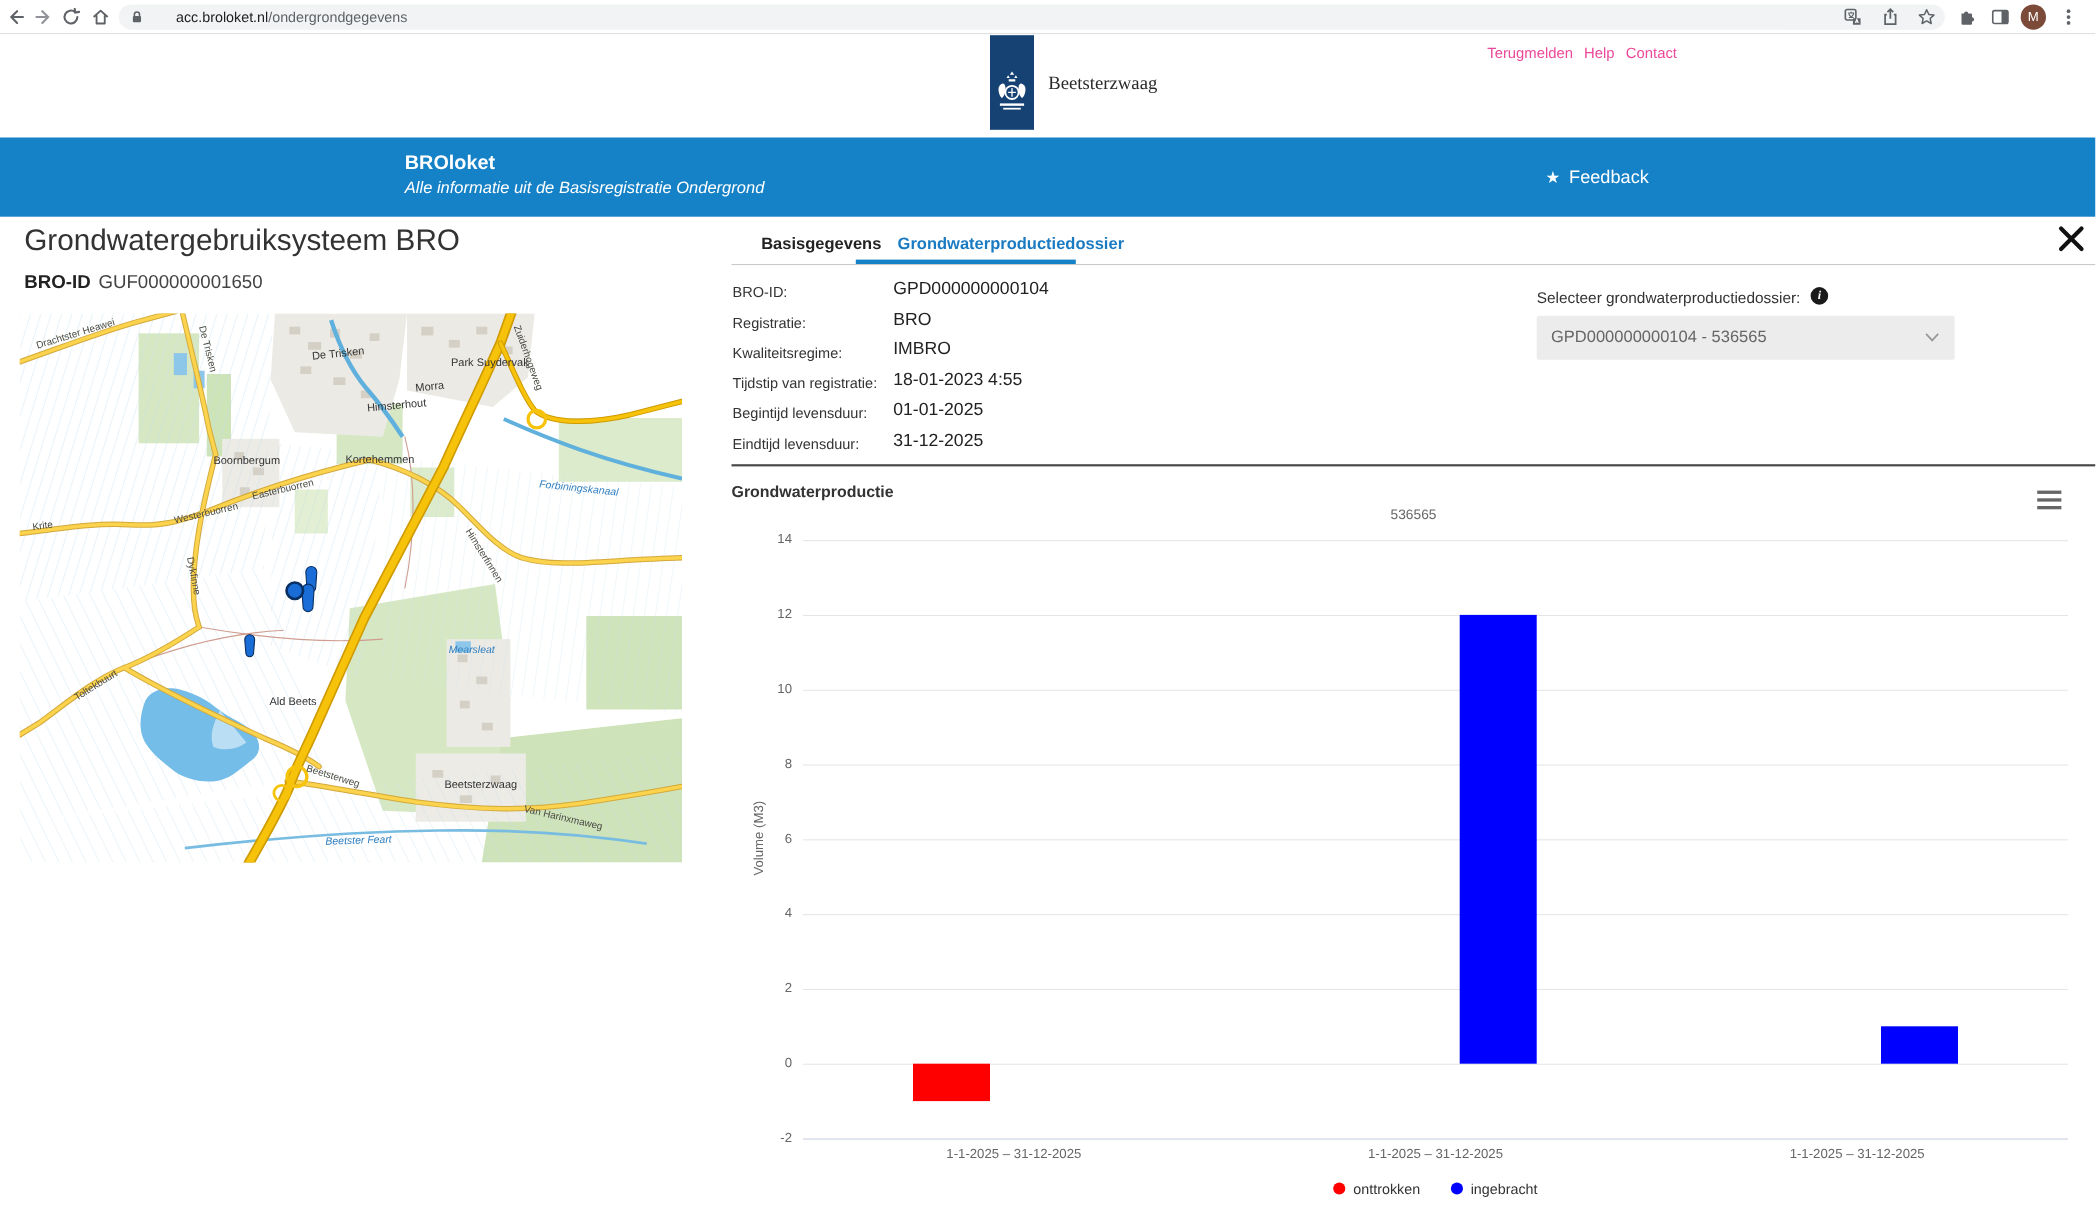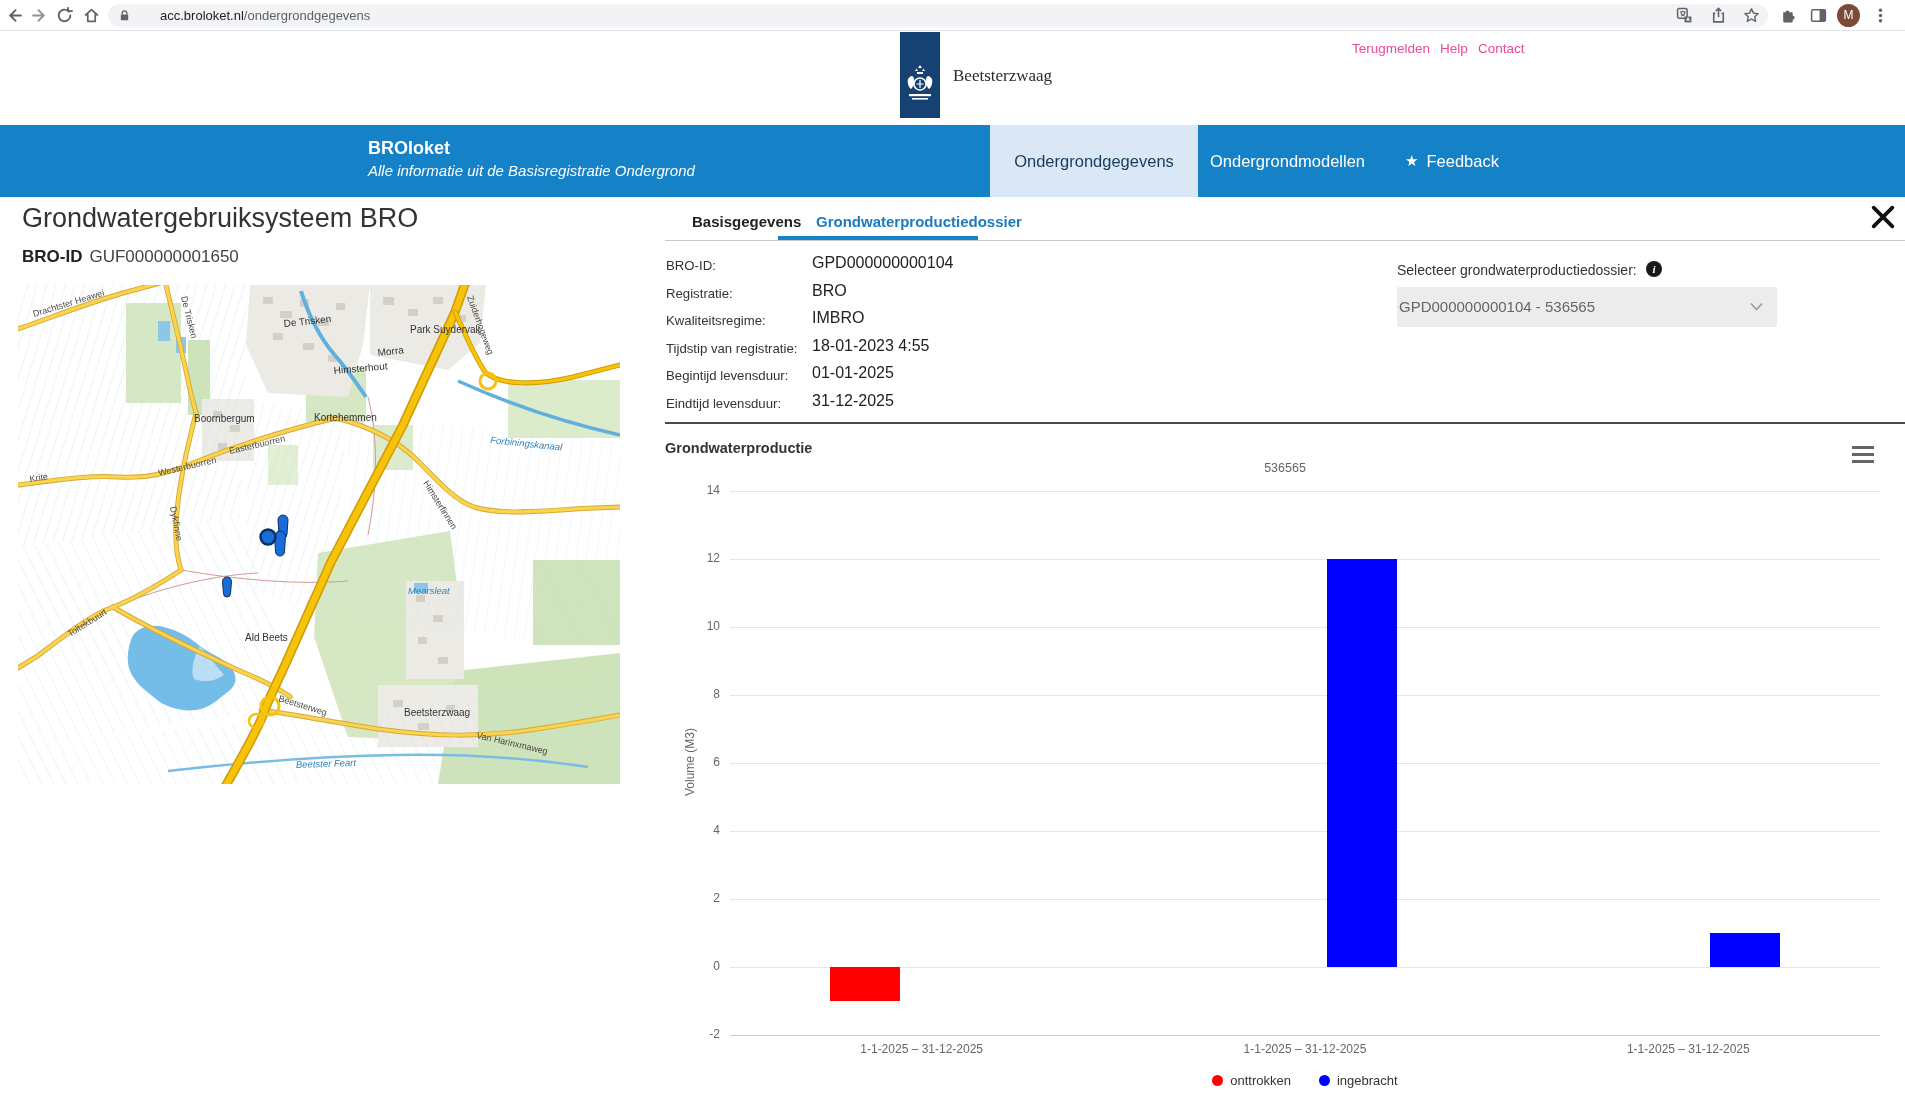--- a/index.html
+++ b/index.html
@@ -51,21 +51,21 @@
   #tab-underline { position:absolute; left:778px; top:236px; width:200px; height:4px; background:#1581c6; }
   #tab-border { position:absolute; left:665px; top:240px; width:1240px; height:1px; background:#c9c9c9; }
   #close-btn { position:absolute; left:1869px; top:203px; width:28px; height:28px; cursor:pointer; }
   .f-label { position:absolute; left:666px; font-size:13.2px; color:#333; }
   .f-value { position:absolute; left:812px; font-size:16px; color:#222; }
   #sel-label { position:absolute; left:1397px; top:262px; font-size:14px; color:#333; }
   #info-icon { position:absolute; left:1646px; top:261px; width:16px; height:16px; border-radius:50%;
     background:#1a1a1a; color:#fff; text-align:center; line-height:16px; font-size:11px;
     font-family:"Liberation Serif",serif; font-style:italic; font-weight:bold; cursor:pointer; }
   #dossier-select { position:absolute; left:1397px; top:287px; width:380px; height:40px; background:#ececec;
-    border-radius:2px; font-size:15px; color:#666; line-height:40px; padding-left:2px; cursor:pointer; }
+    border-radius:2px; font-size:15px; color:#666; line-height:40px; padding-left:13px; cursor:pointer; }
   #select-chevron { position:absolute; right:14px; top:15px; }
   #section-divider { position:absolute; left:665px; top:422px; width:1240px; height:2px; background:#4a4a4a; }
 
   
   #chart-title { position:absolute; left:665px; top:440px; width:1240px; text-align:left;
     font-size:14.5px; font-weight:bold; color:#333; }
   #chart-subtitle { position:absolute; left:665px; top:461px; width:1240px; text-align:center;
     font-size:12.5px; color:#666; }
   #chart-menu { position:absolute; left:1852px; top:446px; width:24px; height:20px; cursor:pointer; }
   #chart-menu .bar-line { width:22px; height:3px; background:#666; margin-bottom:4px; }
@@ -153,22 +153,20 @@
     </div>
     <div id="logo-text">Beetsterzwaag</div>
     <div class="header-link" style="left:1352px">Terugmelden</div>
     <div class="header-link" style="left:1440px">Help</div>
     <div class="header-link" style="left:1478px">Contact</div>
   </div>
 
   <div id="navbar">
     <div id="brand-name">BROloket</div>
     <div id="brand-tagline">Alle informatie uit de Basisregistratie Ondergrond</div>
-    <div id="nav-active">Ondergrondgegevens</div>
-    <div class="nav-item" style="left:1210px">Ondergrondmodellen</div>
     <div class="nav-item" style="left:1405px">
       <span id="nav-star">★</span>
       <span>Feedback</span>
     </div>
   </div>
 
   <div id="page-title">Grondwatergebruiksysteem BRO</div>
   <div id="broid-line"><b>BRO-ID</b><span>GUF000000001650</span></div>
 
   <svg id="map" viewBox="0 0 602 499">

